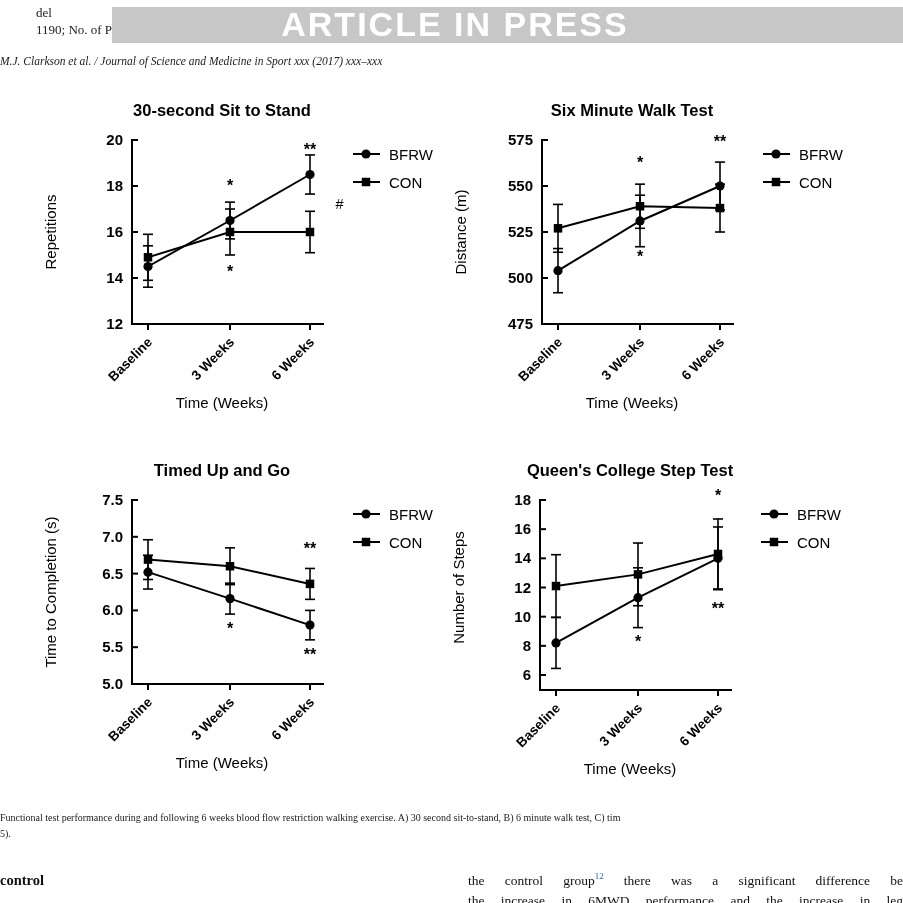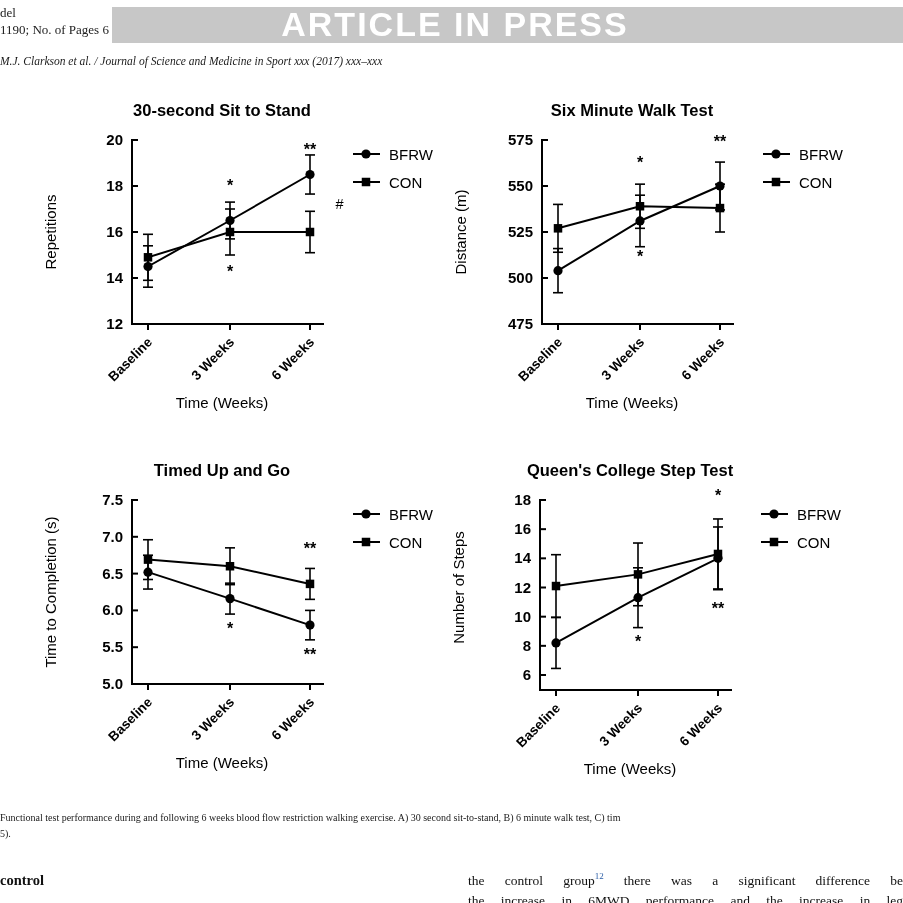--- a/index.html
+++ b/index.html
@@ -1,19 +1,19 @@
 <!DOCTYPE html>
 <html><head>
 <meta charset="utf-8">
 <style>
   html,body{margin:0;padding:0;}
   .page{position:relative;width:903px;height:903px;background:#ffffff;overflow:hidden;
         font-family:"Liberation Serif", serif;color:#1a1a1a;}
   
-  .gmodel{position:absolute;left:0;top:4px;font-size:13px;line-height:17px;color:#222;}
+  .gmodel{position:absolute;left:0;top:4px;font-size:13px;line-height:17px;color:#222;padding-left:36px;}
   .banner{position:absolute;left:112px;top:7px;width:791px;height:36px;background:#c7c7c7;}
   .banner-text{position:absolute;left:0;top:5px;width:910px;text-align:center;
        font-family:"Liberation Sans", sans-serif;font-weight:700;font-size:34px;
        letter-spacing:2px;color:#ffffff;}
   .citation{position:absolute;left:0;top:55px;width:806px;text-align:left;
        font-style:italic;font-size:11.5px;color:#1a1a1a;}
   
   .chart{position:absolute;margin:0;}
   .chart svg{display:block;}
   

